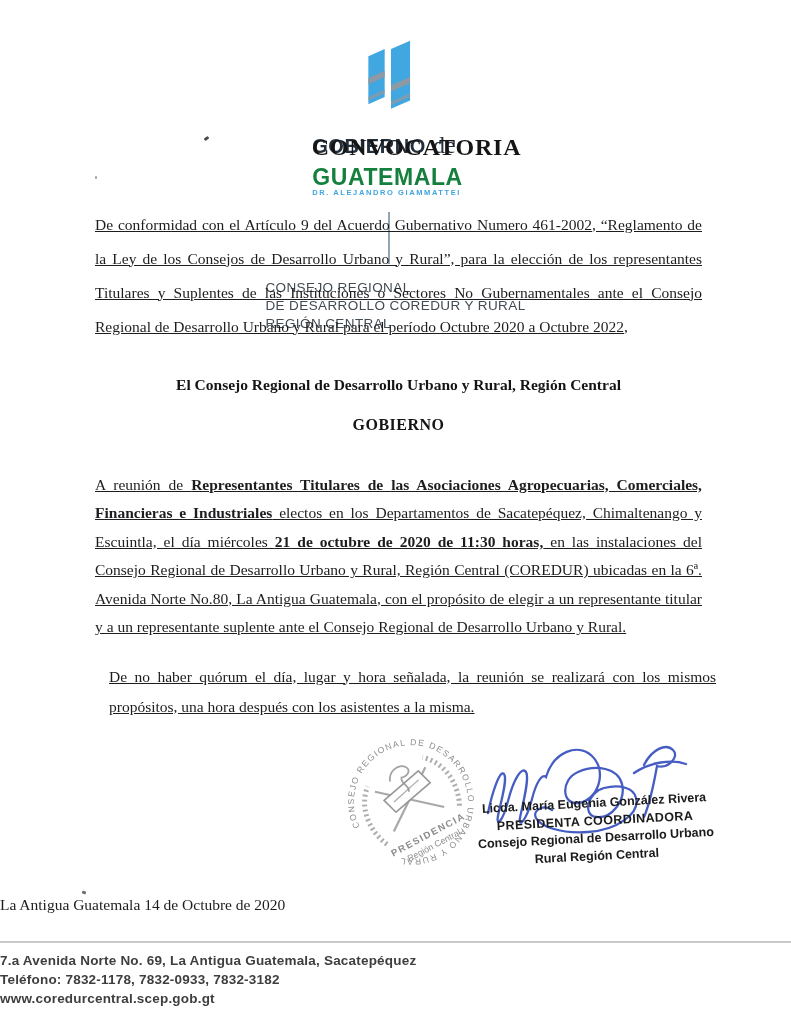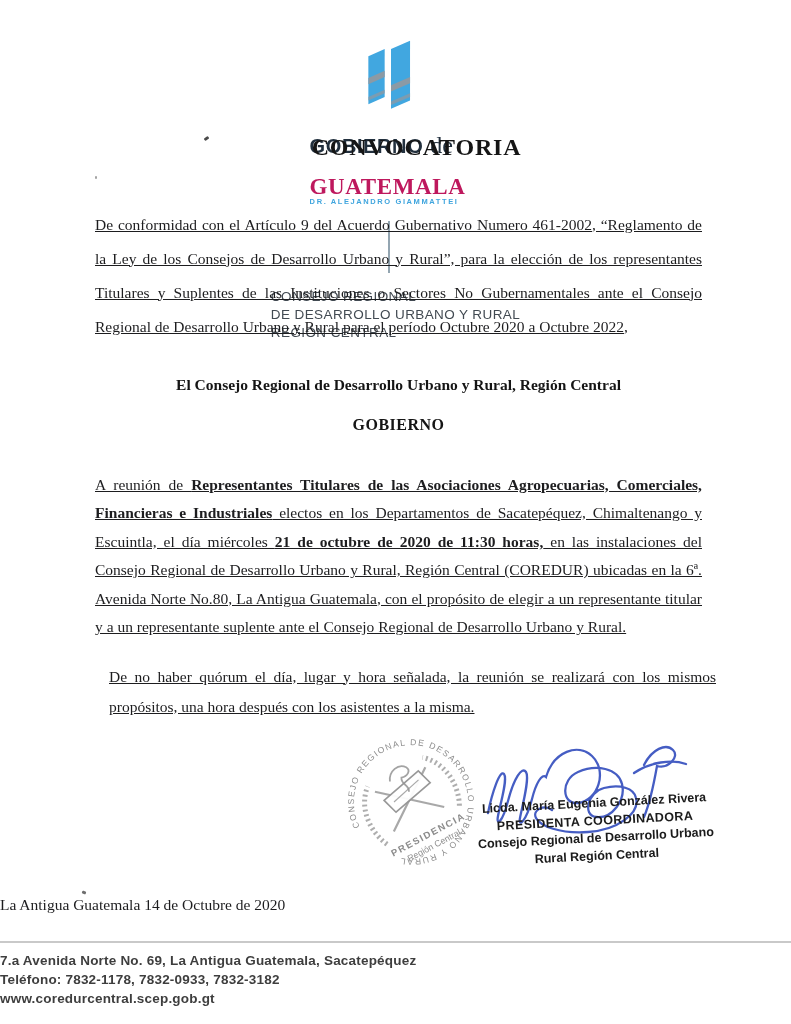--- a/index.html
+++ b/index.html
@@ -11,21 +11,21 @@
   
   .header{
     position:absolute;top:36px;left:0;width:791px;
     display:flex;justify-content:space-between;align-items:center;gap:15px;flex-direction:column;
   }
   .logo-bars{width:58px;height:82px;flex:0 0 auto;margin-right:10px;}
   .brand{display:flex;flex-direction:column;align-items:flex-start;line-height:1;margin-right:16px;}
   .brand-row1{display:flex;align-items:baseline;gap:7px;}
   .brand-gobierno{font-family:"Liberation Sans",sans-serif;font-weight:800;font-size:20px;letter-spacing:.6px;color:#22303e;}
   .brand-de{font-family:"Liberation Serif",serif;font-size:24px;color:#22303e;}
-  .brand-guatemala{font-family:Liberation Serif, serif;font-weight:800;font-size:23px;letter-spacing:.6px;color:#be185d;margin-top:18px;}
+  .brand-guatemala{font-family:Liberation Sans, sans-serif;font-weight:800;font-size:23px;letter-spacing:.6px;color:#15803d;margin-top:9px;}
   .brand-sub{font-family:"Liberation Sans",sans-serif;font-weight:700;font-size:7.5px;letter-spacing:1.6px;color:#3fa5de;margin-top:0;}
   .header-divider{width:2px;height:52px;background:#93a5b1;margin-right:14px;}
   .council{font-family:"Liberation Sans",sans-serif;font-size:13.5px;font-weight:500;color:#424a52;line-height:18px;letter-spacing:.4px;}
   
   .doc-title{
     position:absolute;top:134px;left:0;width:791px;text-align:center;
     font-size:24px;font-weight:700;letter-spacing:.8px;color:#151515;padding-left:21px;
   }
   
   .para{position:absolute;left:95px;width:607px;text-align:justify;font-size:15.5px;text-decoration:underline;}
@@ -78,21 +78,21 @@
       <div class="brand-row1">
         <span class="brand-gobierno">GOBIERNO</span>
         <span class="brand-de">de</span>
       </div>
       <div class="brand-guatemala">GUATEMALA</div>
       <div class="brand-sub">DR. ALEJANDRO GIAMMATTEI</div>
     </div>
     <div class="header-divider"></div>
     <div class="council">
       <div>CONSEJO REGIONAL</div>
-      <div>DE DESARROLLO URBANO Y RURAL</div>
+      <div>DE DESARROLLO COREDUR Y RURAL</div>
       <div>REGIÓN CENTRAL</div>
     </div>
   </div>
 
   <div class="doc-title">CONVOCATORIA</div>
 
   <p class="para p1">De conformidad con el Artículo 9 del Acuerdo Gubernativo Numero 461-2002, “Reglamento de la Ley de los Consejos de Desarrollo Urbano y Rural”, para la elección de los representantes Titulares y Suplentes de las Instituciones o Sectores No Gubernamentales ante el Consejo Regional de Desarrollo Urbano y Rural para el período Octubre 2020 a Octubre 2022,</p>
   <div class="center-line center-heading">El Consejo Regional de Desarrollo Urbano y Rural, Región Central</div>
   <div class="center-line convoca">GOBIERNO</div>
   <p class="para p2"><span>A reunión de </span><span style="font-weight: bold;">Representantes Titulares de las Asociaciones Agropecuarias, Comerciales, Financieras e Industriales</span><span> electos en los Departamentos de Sacatepéquez, Chimaltenango y Escuintla, el día miércoles </span><span style="font-weight: bold;">21 de octubre de 2020 de 11:30 horas,</span><span> en las instalaciones del Consejo Regional de Desarrollo Urbano y Rural, Región Central (COREDUR) ubicadas en la 6ª. Avenida Norte No.80, La Antigua Guatemala, con el propósito de elegir a un representante titular y a un representante suplente ante el Consejo Regional de Desarrollo Urbano y Rural.</span></p>

